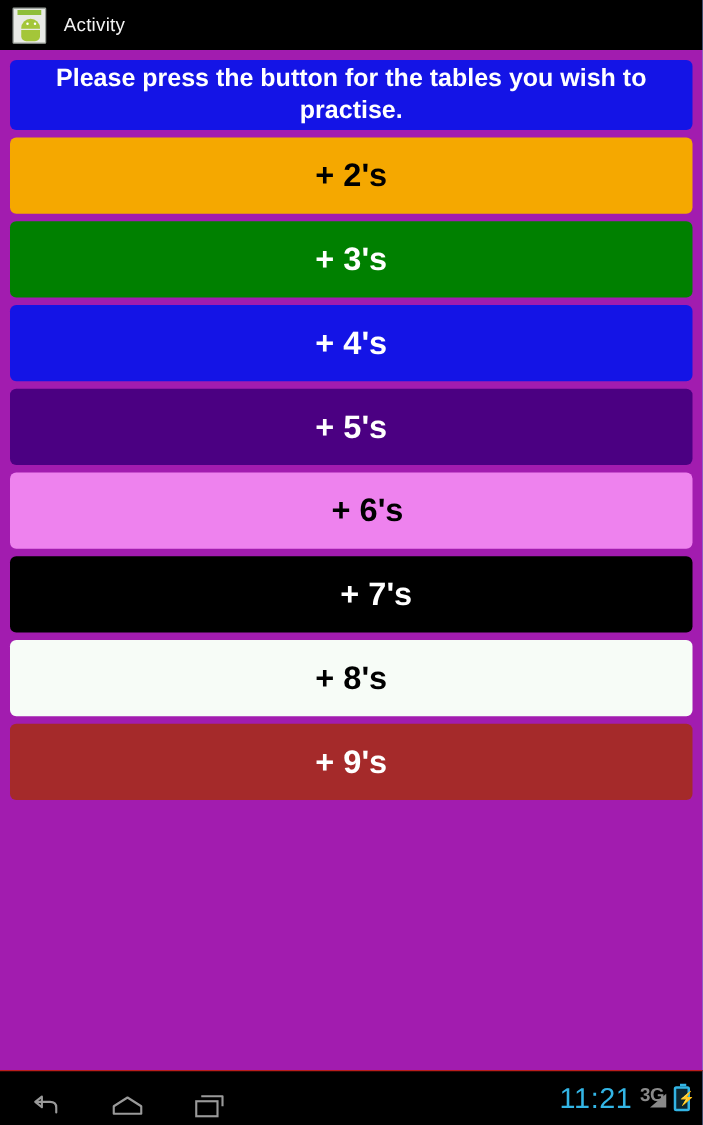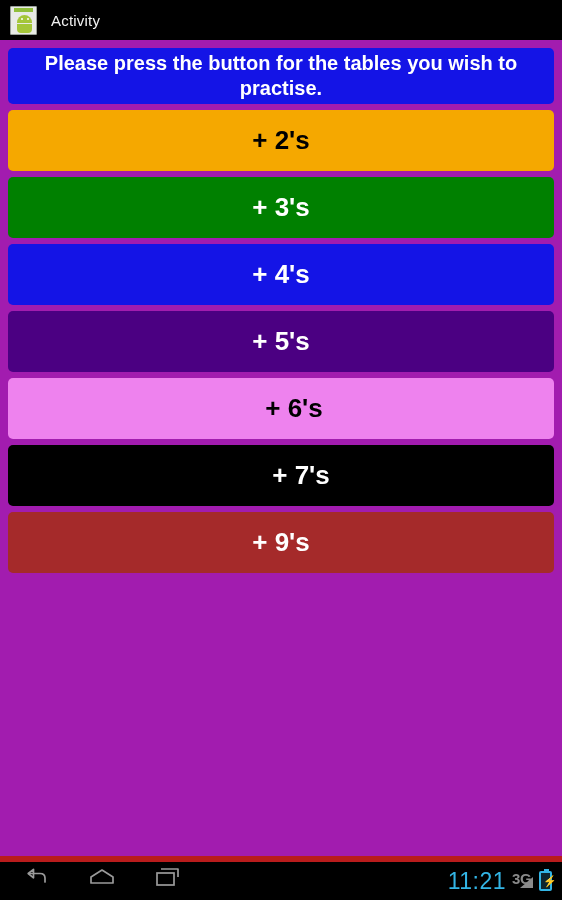--- a/index.html
+++ b/index.html
@@ -124,23 +124,23 @@
   }
   .btn.beat {
     font-size: 25px;
   }
 
   
   .navbar {
     height: 44px;
     min-height: 44px;
     background: #000000;
-    border-top: 6px solid #b91c1c;
-    display: flex;
-    align-items: flex-start;
+    border-top: 1px solid #b91c1c;
+    display: flex;
+    align-items: flex-end;
     position: relative;
     box-sizing: border-box;
   }
   .nav-left {
     display: flex;
     align-items: center;
     gap: 34px;
     padding-left: 20px;
   }
   .nav-btn {
@@ -233,20 +233,21 @@
 
   <div class="content" style="background: #a21caf;">
     <div class="banner" style="background: rgb(20, 20, 230); color: rgb(255, 255, 255);">Please press the button for the tables you wish to practise.</div>
     <div id="button-list">
         <div class="btn" style="background: rgb(245, 168, 0); color: rgb(0, 0, 0);">+ 2's</div>
         <div class="btn" style="background: rgb(0, 128, 0); color: rgb(255, 255, 255);">+ 3's</div>
         <div class="btn" style="background: rgb(20, 20, 230); color: rgb(255, 255, 255);">+ 4's</div>
         <div class="btn" style="background: rgb(75, 0, 130); color: rgb(255, 255, 255);">+ 5's</div>
         <div class="btn" style="background: rgb(238, 130, 238); color: rgb(0, 0, 0); padding-left: 26px;">+ 6's</div>
         <div class="btn" style="background: rgb(0, 0, 0); color: rgb(255, 255, 255); padding-left: 40px;">+ 7's</div>
+        <div class="btn" style="background: rgb(247, 252, 247); color: rgb(0, 0, 0);">+ 8's</div>
         <div class="btn" style="background: rgb(165, 42, 42); color: rgb(255, 255, 255);">+ 9's</div>
       </div>
   </div>
 
   <div class="navbar">
     <div class="nav-left">
       <div class="nav-btn">
         <svg width="26" height="20" viewBox="0 0 26 20" aria-hidden="true">
           <path d="M22 15 L22 11 C22 8 20 6.5 17 6.5 L6 6.5" fill="none" stroke="#9a9a9a" stroke-width="1.7" stroke-linecap="round"></path>
           <path d="M10.5 2.3 L5.2 6.5 L10.5 10.8 Z" fill="none" stroke="#9a9a9a" stroke-width="1.7" stroke-linejoin="round"></path>

